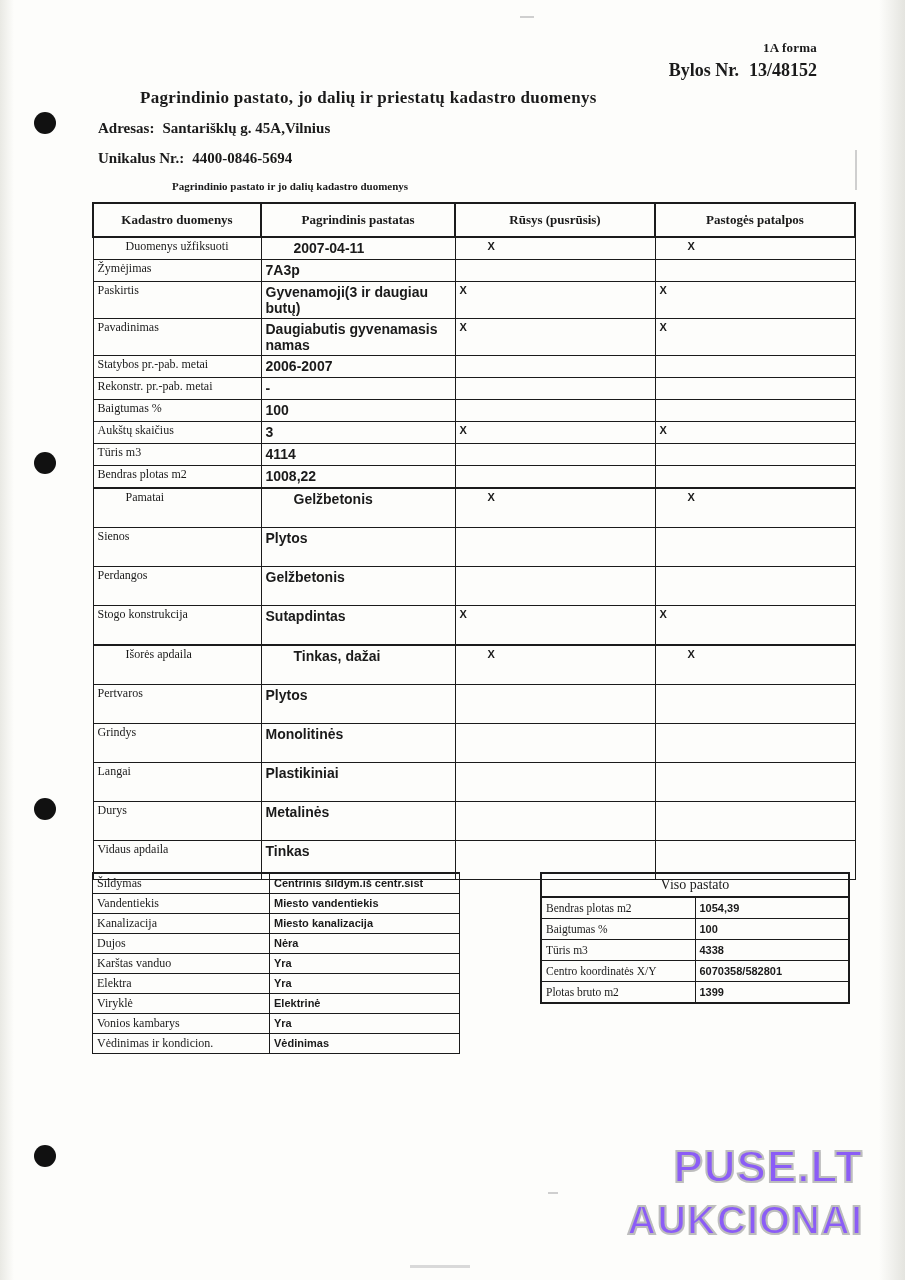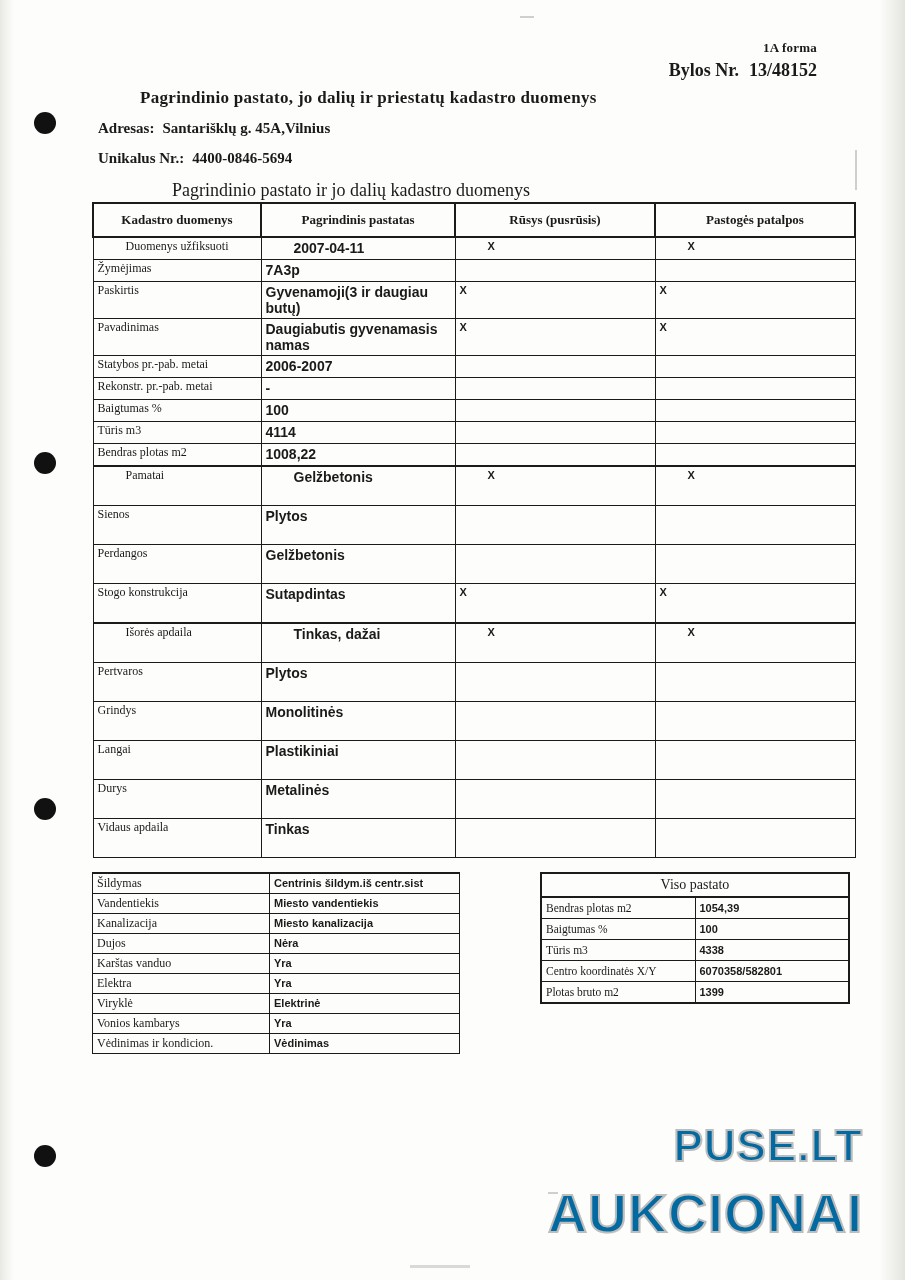--- a/index.html
+++ b/index.html
@@ -85,22 +85,22 @@
     font-weight: bold;
   }
   .addr-line.a1 { top: 120px; }
   .addr-line.a2 { top: 150px; }
   .addr-line .lbl { margin-right: 8px; }
 
   .sub-title {
     position: absolute;
     left: 172px;
     top: 180px;
-    font-size: 18px;
-    font-weight: normal;
+    font-size: 11px;
+    font-weight: bold;
   }
 
   table {
     border-collapse: collapse;
     table-layout: fixed;
   }
   .main-table {
     position: absolute;
     left: 92px;
     top: 202px;
@@ -197,28 +197,28 @@
   }
 
   
   .watermark {
     position: absolute;
     right: 42px;
     bottom: 40px;
     text-align: right;
     font-family: "Liberation Sans", sans-serif;
     font-weight: bold;
-    color: #0369a1;
+    color: #8b5cf6;
     line-height: 1.0;
     -webkit-text-stroke: 2px #bdbdbd;
     text-shadow: 1px 1px 0 #d8d8d8;
     pointer-events: none;
   }
   .watermark .w1 { font-size: 44px; letter-spacing: 1px; }
-  .watermark .w2 { font-size: 54px; letter-spacing: 1px; margin-top: 18px; }
+  .watermark .w2 { font-size: 40px; letter-spacing: 1px; margin-top: 11px; }
 
   .scan-speck {
     position: absolute;
     background: #cfcfcf;
   }
   .sp1 { left: 520px; top: 16px; width: 14px; height: 2px; }
   .sp2 { left: 548px; top: 1192px; width: 10px; height: 2px; }
   .sp3 { right: 48px; top: 150px; width: 2px; height: 40px; }
   .sp4 { left: 410px; bottom: 12px; width: 60px; height: 3px; background:#d9d9d9; }
 </style>
@@ -305,20 +305,26 @@
           <td class="mark"></td>
           <td class="mark"></td>
         </tr>
         <tr class="h-sm">
           <td class="lab">Baigtumas %</td>
           <td class="val">100</td>
           <td class="mark"></td>
           <td class="mark"></td>
         </tr>
         <tr class="h-sm">
+          <td class="lab">Aukštų skaičius</td>
+          <td class="val">3</td>
+          <td class="mark">X</td>
+          <td class="mark">X</td>
+        </tr>
+        <tr class="h-sm">
           <td class="lab">Tūris m3</td>
           <td class="val">4114</td>
           <td class="mark"></td>
           <td class="mark"></td>
         </tr>
         <tr class="h-sm">
           <td class="lab">Bendras plotas m2</td>
           <td class="val">1008,22</td>
           <td class="mark"></td>
           <td class="mark"></td>

